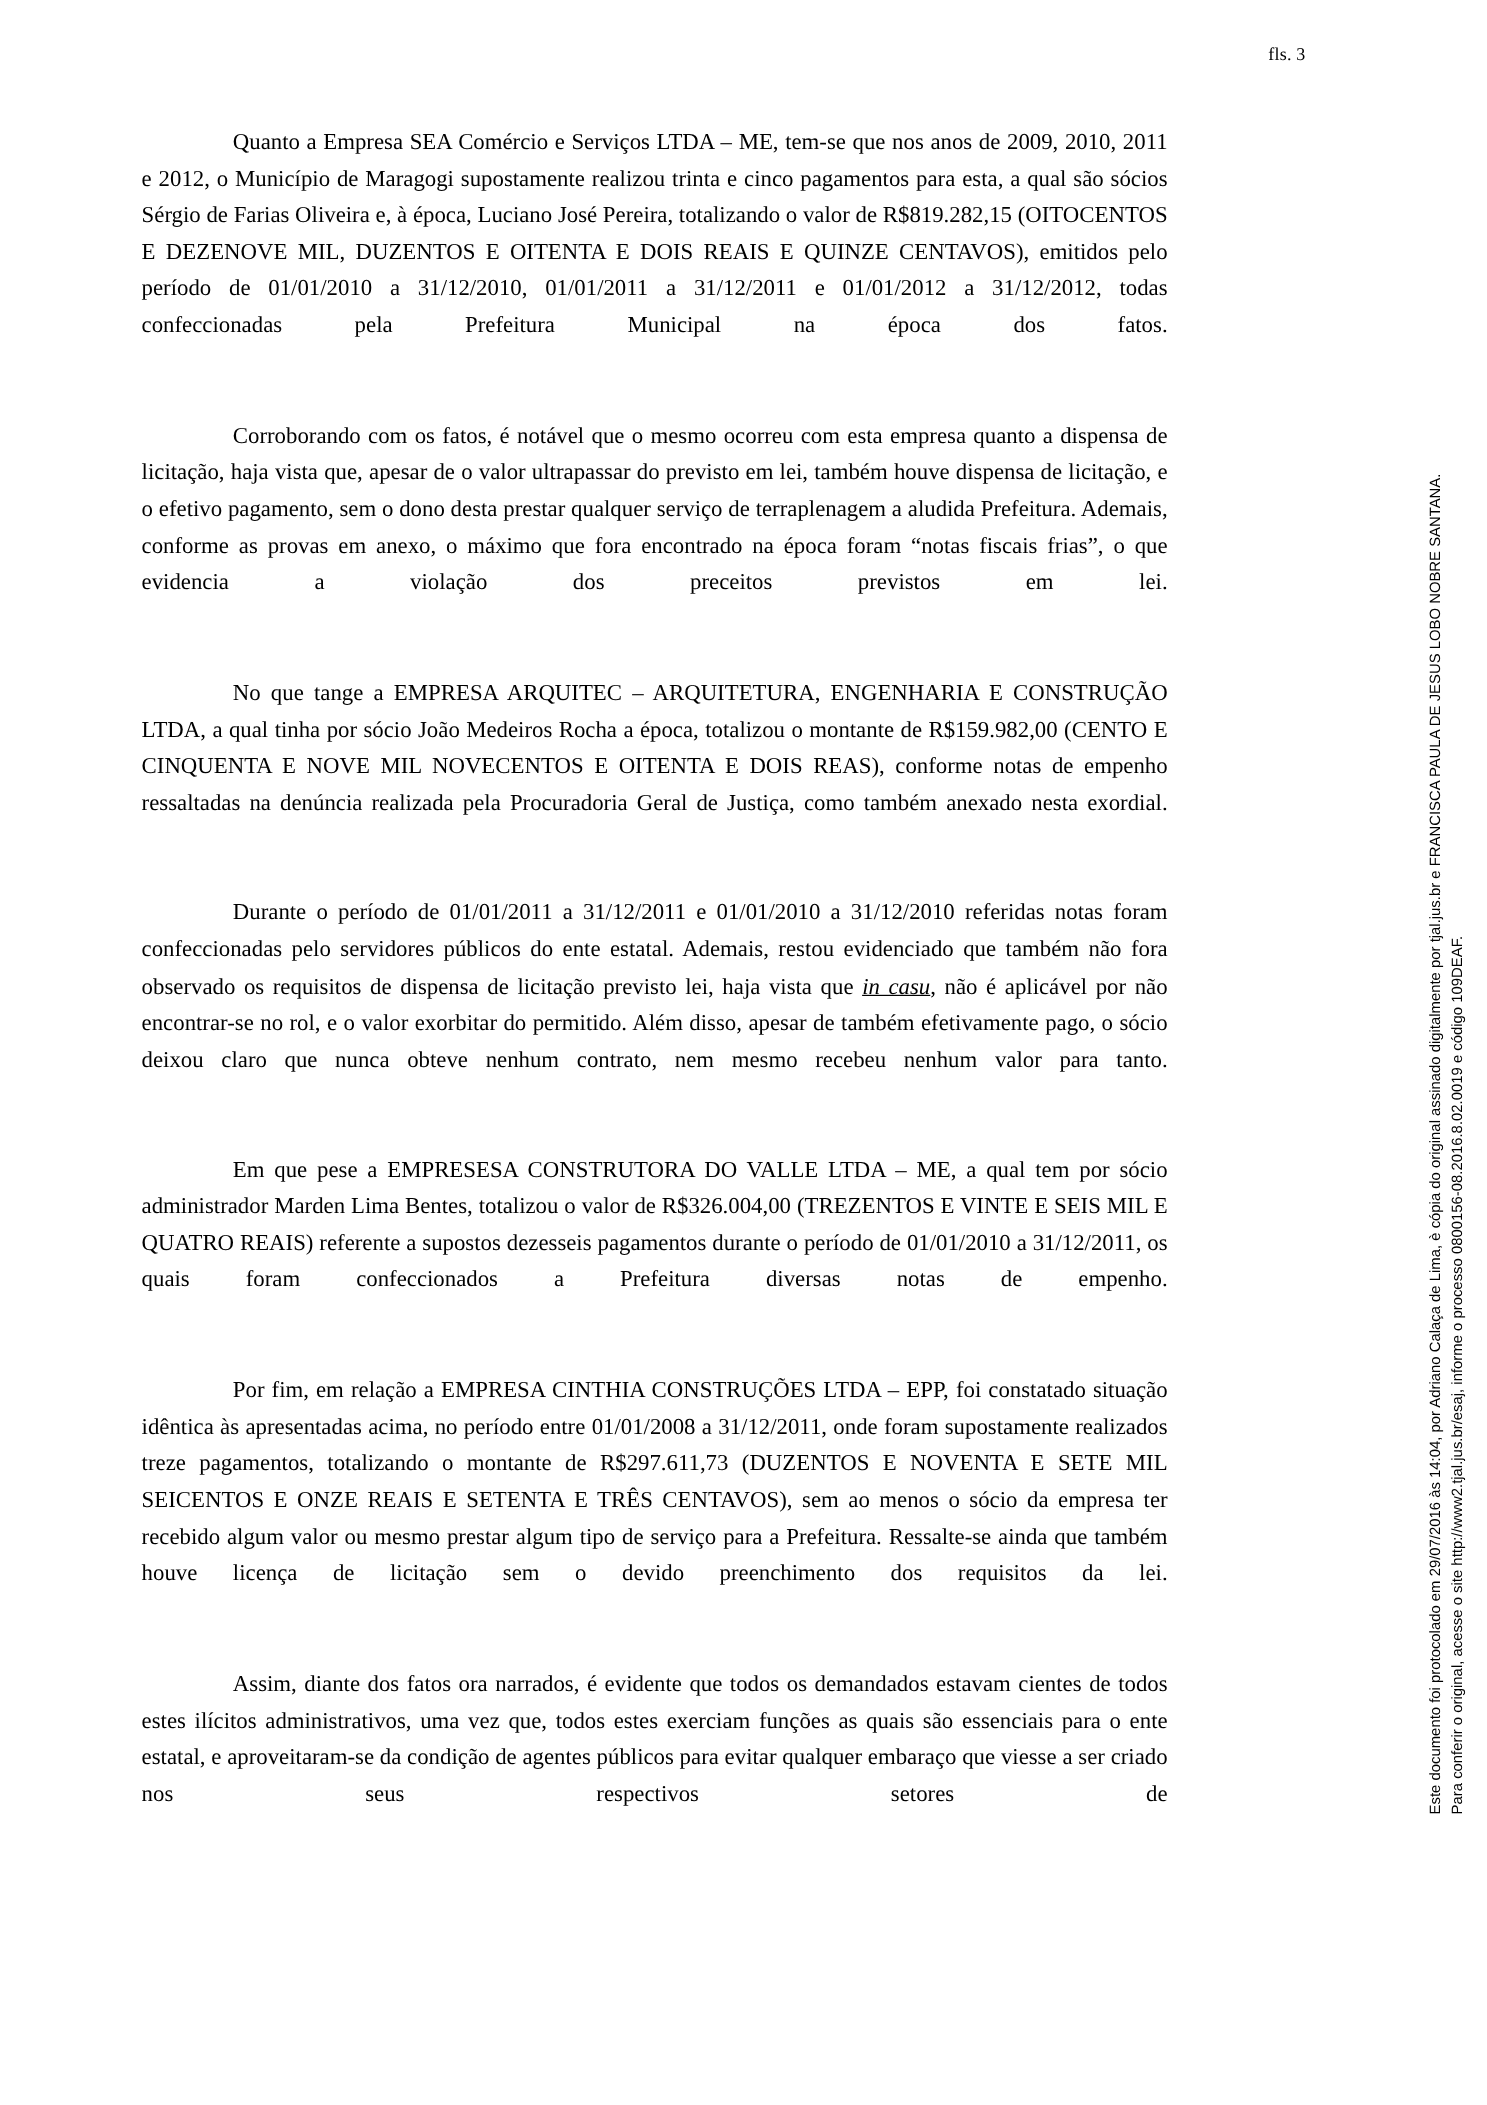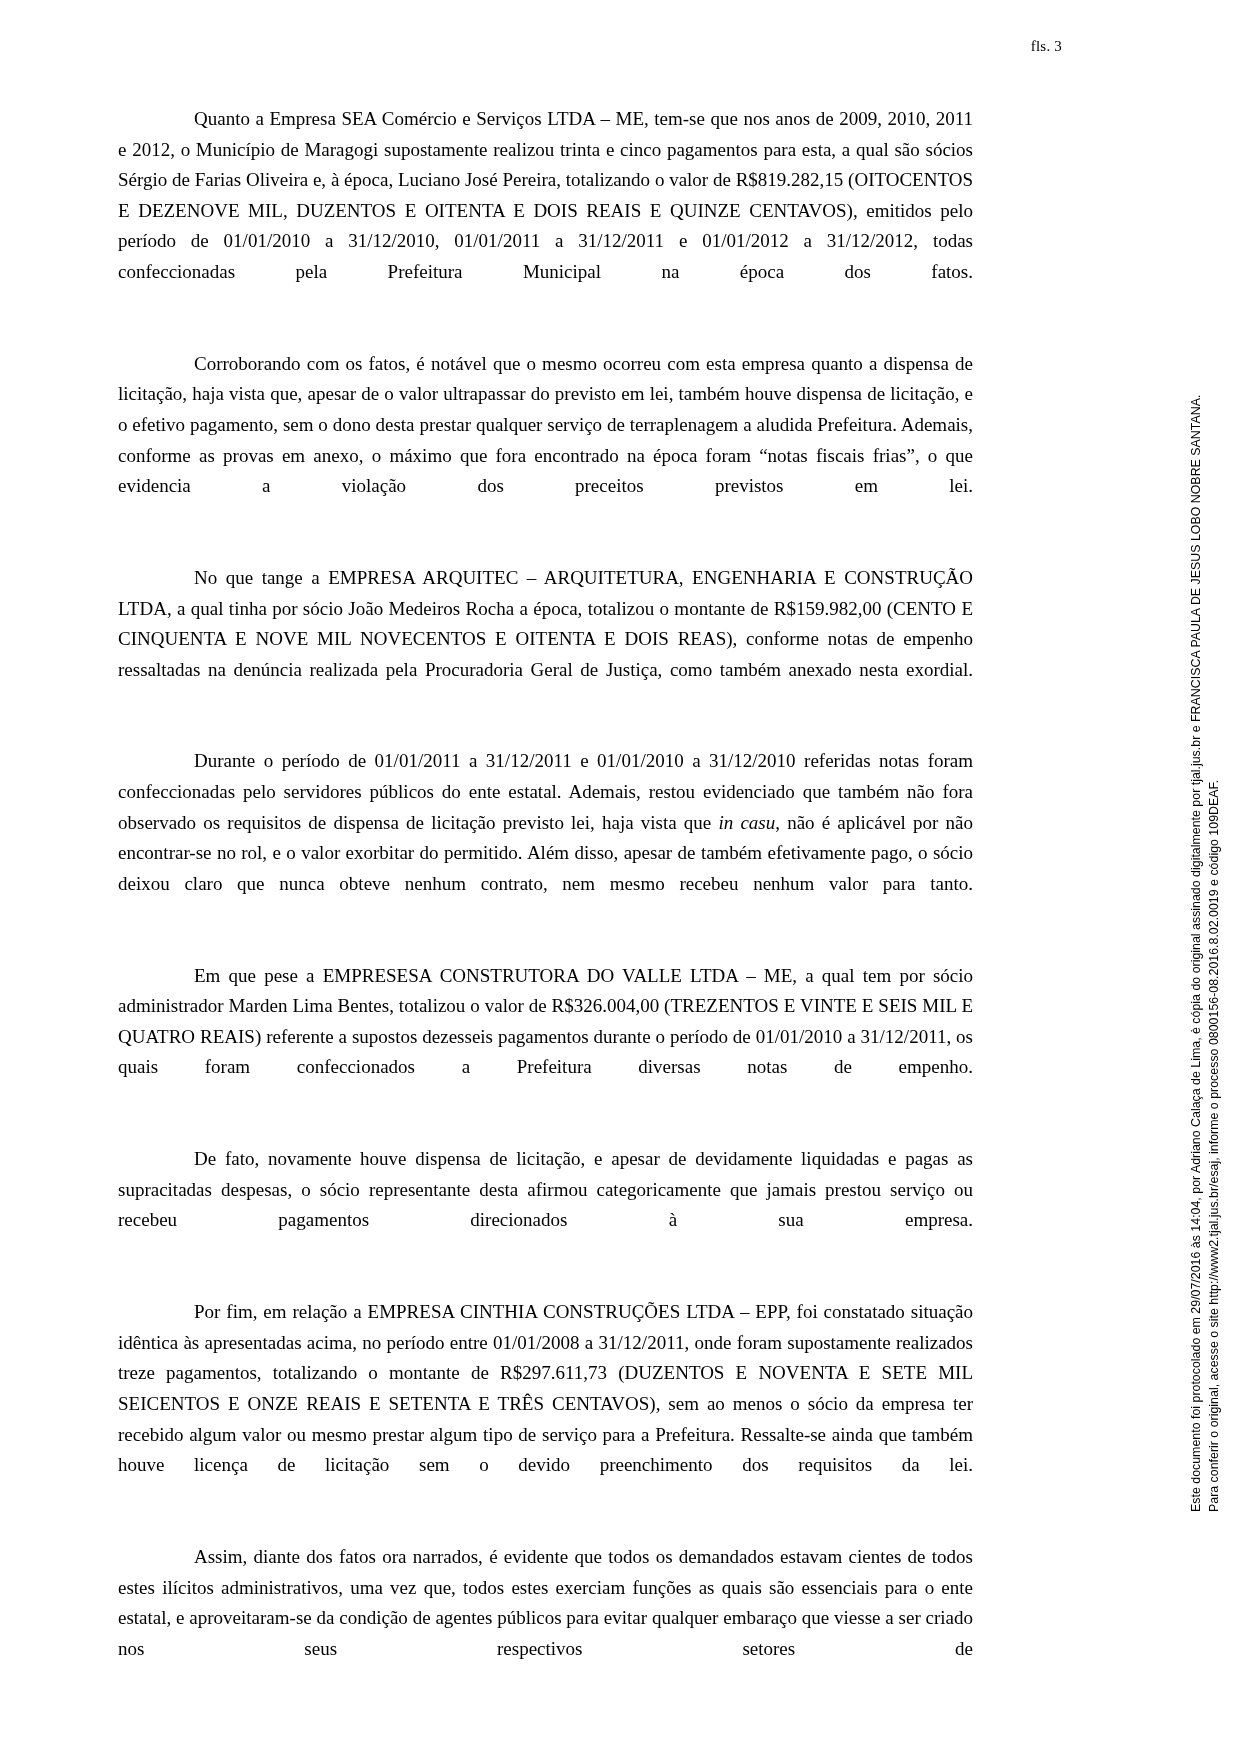--- a/index.html
+++ b/index.html
@@ -14,21 +14,21 @@
     position: relative;
     font-family: "Liberation Serif", "DejaVu Serif", serif;
     color: #000000;
     overflow: hidden;
   }
 
   
   .page-folio {
     position: absolute;
     top: 38px;
-    right: 177px;
+    right: 151px;
     font-size: 15px;
     letter-spacing: 0.2px;
     white-space: nowrap;
   }
 
   
   .doc-body {
     position: absolute;
     left: 118px;
     top: 104px;
@@ -48,21 +48,21 @@
   }
   .doc-paragraph:last-child { margin-bottom: 0; margin-top: 24px; }
 
   
   .doc-paragraph::after {
     content: "";
     display: inline-block;
     width: 100%;
   }
 
-  .italic { font-style: italic; }
+  .italic { font-style: italic; text-decoration: underline; }
 
   
   .signature-strip {
     position: absolute;
     right: 8px;
     top: 0px;
     height: 1754px;
     width: 60px;
   }
   .signature-line {
@@ -96,21 +96,20 @@
   <p class="doc-paragraph">Corroborando com os fatos, é notável que o mesmo ocorreu com esta empresa quanto a dispensa de licitação, haja vista que, apesar de o valor ultrapassar do previsto em lei, também houve dispensa de licitação, e o efetivo pagamento, sem o dono desta prestar qualquer serviço de terraplenagem a aludida Prefeitura. Ademais, conforme as provas em anexo, o máximo que fora encontrado na época foram “notas fiscais frias”, o que evidencia a violação dos preceitos previstos em lei.</p>
 
   <p class="doc-paragraph">No que tange a EMPRESA ARQUITEC – ARQUITETURA, ENGENHARIA E CONSTRUÇÃO LTDA, a qual tinha por sócio João Medeiros Rocha a época, totalizou o montante de R$159.982,00 (CENTO E CINQUENTA E NOVE MIL NOVECENTOS E OITENTA E DOIS REAS), conforme notas de empenho ressaltadas na denúncia realizada pela Procuradoria Geral de Justiça, como também anexado nesta exordial.</p>
 
   <p class="doc-paragraph">
     <span>Durante o período de 01/01/2011 a 31/12/2011 e 01/01/2010 a 31/12/2010 referidas notas foram confeccionadas pelo servidores públicos do ente estatal. Ademais, restou evidenciado que também não fora observado os requisitos de dispensa de licitação previsto lei, haja vista que </span><span class="italic">in casu</span><span>, não é aplicável por não encontrar-se no rol, e o valor exorbitar do permitido. Além disso, apesar de também efetivamente pago, o sócio deixou claro que nunca obteve nenhum contrato, nem mesmo recebeu nenhum valor para tanto.</span>
   </p>
 
   <p class="doc-paragraph">Em que pese a EMPRESESA CONSTRUTORA DO VALLE LTDA – ME,  a qual tem por sócio administrador Marden Lima Bentes, totalizou o valor de R$326.004,00 (TREZENTOS E VINTE E SEIS MIL E QUATRO REAIS)  referente a supostos dezesseis pagamentos durante o período de 01/01/2010 a 31/12/2011, os quais foram confeccionados a Prefeitura diversas notas de empenho.</p>
 
-  <p class="doc-paragraph">De fato, novamente houve dispensa de licitação, e apesar de devidamente liquidadas e pagas as supracitadas despesas, o sócio representante desta afirmou categoricamente que jamais prestou serviço ou recebeu pagamentos direcionados à sua empresa.</p>
 
   <p class="doc-paragraph">Por fim, em relação a EMPRESA CINTHIA CONSTRUÇÕES LTDA – EPP, foi constatado situação idêntica às apresentadas acima, no período entre 01/01/2008 a 31/12/2011, onde foram supostamente realizados treze pagamentos, totalizando o montante de R$297.611,73 (DUZENTOS E NOVENTA E SETE MIL SEICENTOS E ONZE REAIS E SETENTA E TRÊS CENTAVOS), sem ao menos o sócio da empresa ter recebido algum valor ou mesmo prestar algum tipo de serviço para a Prefeitura. Ressalte-se ainda que também houve licença de licitação sem o devido preenchimento dos requisitos da lei.</p>
 
   <p class="doc-paragraph">Assim, diante dos fatos ora narrados, é evidente que todos os demandados estavam cientes de todos estes ilícitos administrativos, uma vez que, todos estes exerciam funções as quais são essenciais para o ente estatal, e aproveitaram-se da condição de agentes públicos para evitar qualquer embaraço que viesse a ser criado nos seus respectivos setores de</p>
 
 </div>
 
 <div class="signature-strip">
   <div class="signature-line sig-1">Este documento foi protocolado em 29/07/2016 às 14:04, por Adriano Calaça de Lima, è cópia do original assinado digitalmente por tjal.jus.br e FRANCISCA PAULA DE JESUS LOBO NOBRE SANTANA.</div>
   <div class="signature-line sig-2">Para conferir o original, acesse o site http://www2.tjal.jus.br/esaj, informe o processo 0800156-08.2016.8.02.0019 e código 109DEAF.</div>

